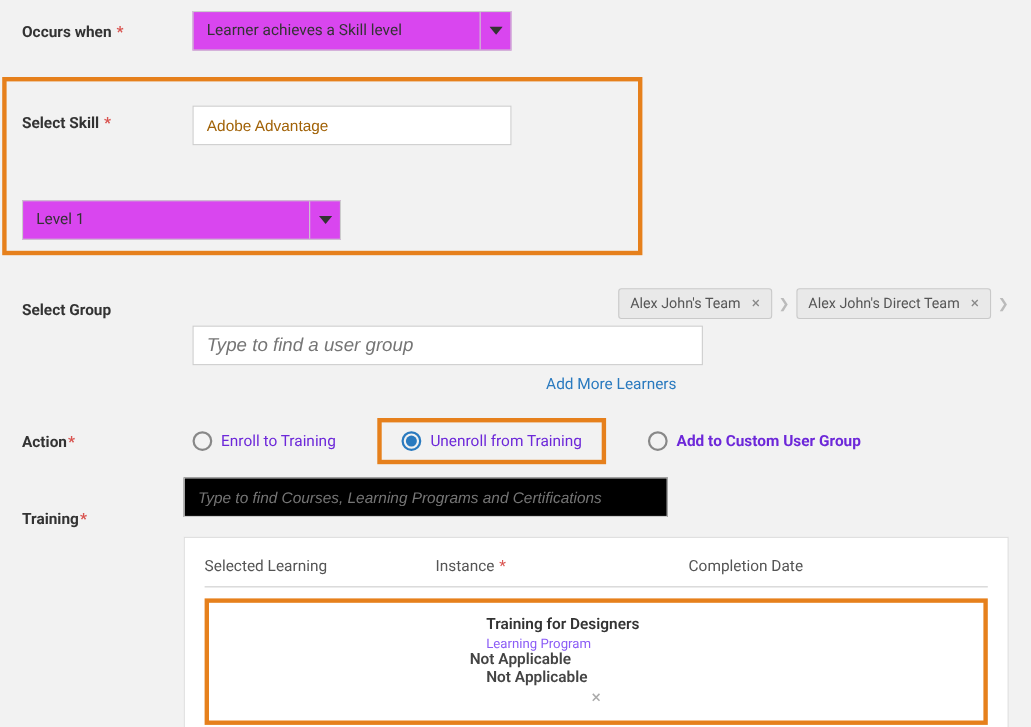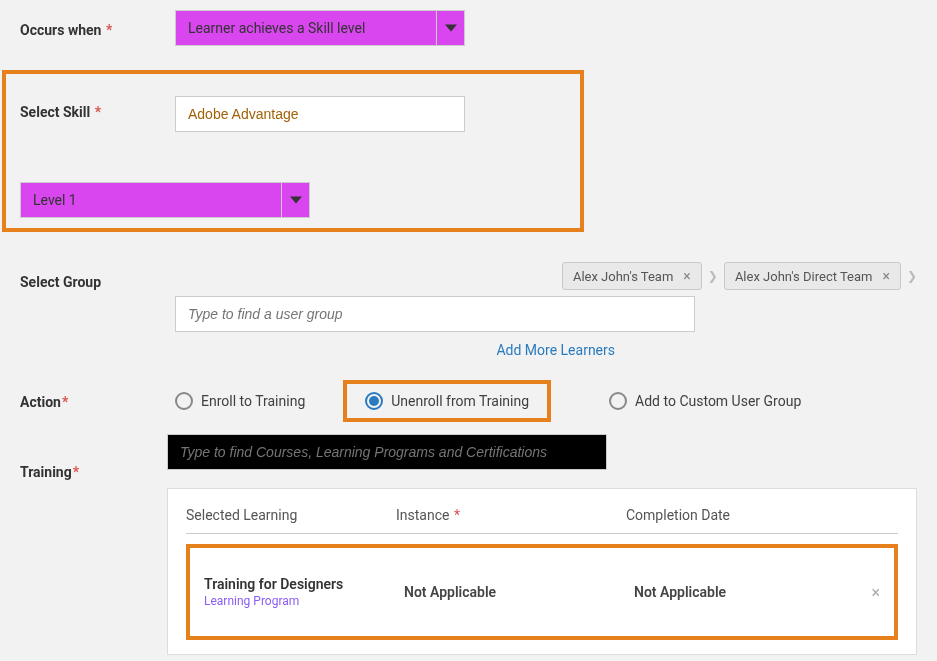--- a/index.html
+++ b/index.html
@@ -90,47 +90,47 @@
   .chip .x {
     color: #888;
     cursor: pointer;
     font-size: 14px;
   }
   .chip-sep {
     color: #bbb;
     font-size: 12px;
   }
   .group-input {
-    width: 520px;
+    width: 464px;
     height: 36px;
     border: 1px solid #ccc;
     background: #fff;
     padding: 8px 12px;
     color: #888;
     font-style: italic;
-    font-size: 14px;
+    font-size: 17px;
   }
   .add-more {
     color: #2a7abf;
     text-align: right;
     width: 440px;
     margin-top: 10px;
     font-size: 14px;
   }
   .radio-row {
     display: flex;
     align-items: center;
     gap: 60px;
     padding-top: 10px;
   }
   .radio-opt {
     display: flex;
     align-items: center;
     gap: 8px;
-    color: #404040;
+    color: #6d28d9;
   }
   .radio-circle {
     width: 18px;
     height: 18px;
     border: 2px solid #888;
     border-radius: 50%;
     display: inline-flex;
     align-items: center;
     justify-content: center;
   }
@@ -172,23 +172,24 @@
     border-bottom: 1px solid #ccc;
     color: #555;
     font-size: 14px;
   }
   .th1 { width: 210px; }
   .th2 { width: 230px; }
   .th3 { flex: 1; }
   .table-row-highlight {
     border: 4px solid #e6801c;
     margin-top: 10px;
-    padding: 28px 14px;
-    display: flex;
-    align-items: center;
+    padding: 12px 14px;
+    display: flex;
+    align-items: center;
+    flex-direction: column;
   }
   .cell1 { width: 200px; }
   .cell1 .title { font-weight: 600; color: #333; }
   .cell1 .sub { font-size: 12px; color: #8b5cf6; margin-top: 2px;}
   .cell2 { width: 230px; font-weight: 600; color: #444; }
   .cell3 { width: 200px; font-weight: 600; color: #444; }
   .cell4 { flex: 1; text-align: right; color: #aaa; font-size: 16px; cursor: pointer; }
   svg.chev-svg { width: 12px; height: 12px; }
 </style>
 </head>
@@ -264,21 +265,21 @@
       <label class="radio-opt">
         <span class="radio-circle"></span>
         <span>Enroll to Training</span>
       </label>
       <span class="radio-highlight">
         <label class="radio-opt">
           <span class="radio-circle selected"></span>
           <span>Unenroll from Training</span>
         </label>
       </span>
-      <label class="radio-opt" style="margin-left:20px;">
+      <label class="radio-opt" style="font-weight:bold;">
         <span class="radio-circle"></span>
         <span>Add to Custom User Group</span>
       </label>
     </div>
   </div>
 </div>
 
 <div class="row" style="margin-bottom:0;">
   <div class="label-col" style="padding-top:30px;">
     <span>Training</span><span class="required">*</span>

